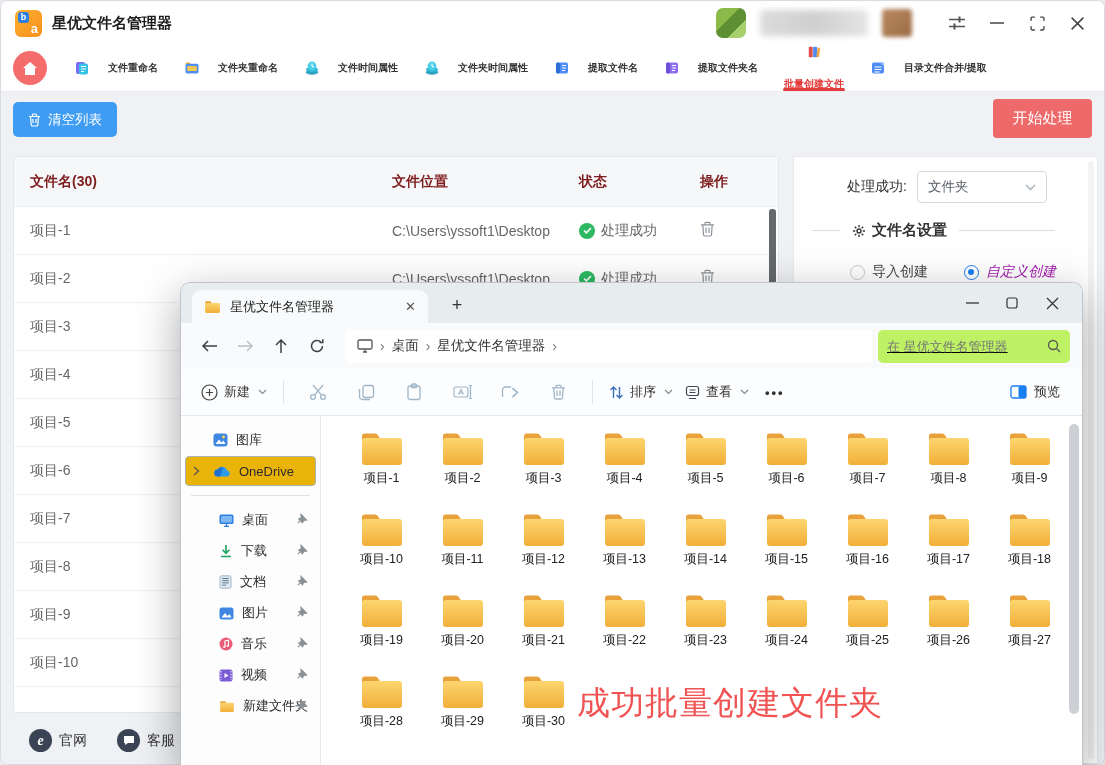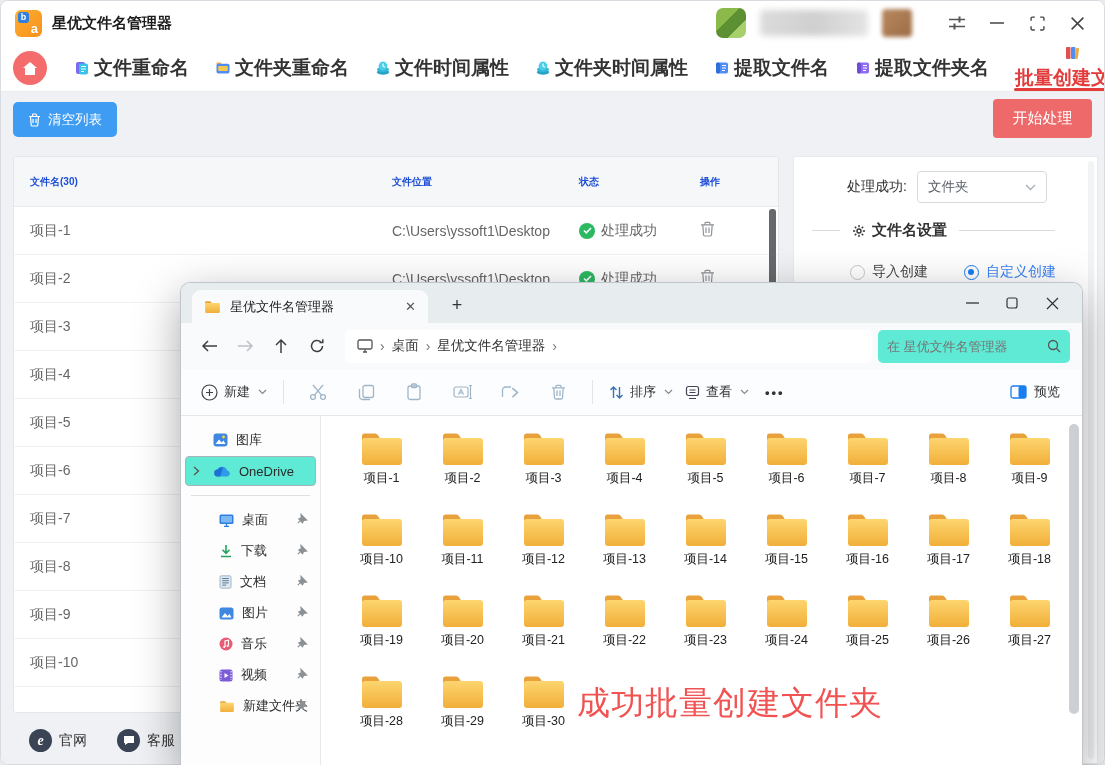--- a/index.html
+++ b/index.html
@@ -18,32 +18,32 @@
   .avatar { width:30px; height:30px; border-radius:7px; background:
     linear-gradient(135deg,#8cba4a 0 40%, #5d8f33 40% 70%, #a7cf6b 70%);
     filter:blur(.6px); }
   .blurname { width:108px; height:26px; border-radius:4px; background:linear-gradient(90deg,#dcdcdc,#cfcfcf,#e4e4e4); filter:blur(3px); }
   .blurbox { width:30px; height:28px; border-radius:4px; background:linear-gradient(135deg,#b98860,#9c6c44); filter:blur(2px); margin-right:18px; }
   .winbtn { width:26px; height:26px; display:flex; align-items:center; justify-content:center; cursor:pointer; }
 
   .tabbar { position:absolute; left:0; top:44px; right:0; height:47px; display:flex; align-items:center; padding-left:12px; border-bottom:1px solid #ececec; background:#fff; }
   .home-btn { width:34px; height:34px; border-radius:50%; background:#f56c6c; display:flex; align-items:center; justify-content:center; flex:0 0 auto; }
   .tabs { display:flex; height:100%; margin-left:14px; }
-  .tab { position:relative; display:flex; align-items:center; gap:4px; padding:0 13px; font-size:19px; font-weight:bold; color:#333; cursor:pointer; white-space:nowrap; }
+  .tab { position:relative; display:flex; align-items:center; gap:18px; padding:0 13px; font-size:10px; font-weight:bold; color:#333; cursor:pointer; white-space:nowrap; }
   .tab.active { color:#e23c3c;flex-direction:column; }
   .tab.active::after { content:""; position:absolute; left:12px; right:12px; bottom:0; height:3px; border-radius:2px; background:#e23c3c; }
 
   .content { position:absolute; left:0; top:91px; right:0; bottom:0; background:#eff1f4; }
 
   .btn-clear { position:absolute; left:12px; top:10px; height:35px; padding:0 15px; background:#3e9cf3; border:none; border-radius:5px; color:#fff; font-size:13.5px; display:flex; align-items:center; gap:7px; cursor:pointer; font-family:inherit; }
   .btn-start { position:absolute; right:12px; top:7px; height:39px; width:99px; background:#ee6a6a; border:none; border-radius:4px; color:#fff; font-size:15px; cursor:pointer; font-family:Liberation Sans, sans-serif; }
 
   
   .ftable { position:absolute; left:12px; top:64px; width:766px; height:557px; background:#fff; border:1px solid #e4e7ea; border-radius:3px; overflow:hidden; }
-  .thead { display:grid; grid-template-columns:362px 187px 121px 1fr; height:50px; align-items:center; background:#f5f7f9; border-bottom:1px solid #e9ecef; color:#1d4ed8; font-size:10px; font-weight:bold; }
+  .thead { display:grid; grid-template-columns:362px 187px 121px 1fr; height:50px; align-items:center; background:#f5f7f9; border-bottom:1px solid #e9ecef; color:#7f1d1d; font-size:14px; font-weight:bold; }
   .thead > div { padding-left:16px; }
   .trow { display:grid; grid-template-columns:362px 187px 121px 1fr; height:48px; align-items:center; border-bottom:1px solid #f0f1f3; color:#666; font-size:14px; }
   .trow > div { padding-left:16px; }
   .status-cell { display:flex; align-items:center; gap:6px; }
   .chk { width:16px; height:16px; border-radius:50%; background:#2cb961; display:inline-flex; align-items:center; justify-content:center; flex:0 0 auto; }
   .trash-btn { cursor:pointer; display:inline-flex; }
   .tscroll { position:absolute; right:2px; top:52px; width:7px; height:480px; border-radius:3px; background:#66696c; }
 
   
   .panel { position:absolute; left:792px; top:64px; width:305px; bottom:0; background:#fff; border:1px solid #e8eaed; }
@@ -51,21 +51,21 @@
   .ft-row { position:absolute; left:0; top:14px; width:100%; display:flex; align-items:center; padding-left:53px; font-size:14px; color:#333; }
   .ft-select { margin-left:10px; width:130px; height:32px; border:1px solid #d6dadf; border-radius:4px; display:flex; align-items:center; padding:0 10px; color:#5a6067; font-size:13.5px; cursor:pointer; justify-content:space-between; }
   .sec-divider { position:absolute; left:0; top:64px; width:100%; display:flex; align-items:center; padding:0 18px; }
   .sec-divider .ln { height:1px; background:#d8dce0; }
   .sec-divider .ln.l { width:28px; margin-right:12px; }
   .sec-divider .ln.r { flex:1; margin-left:12px; max-width:96px; }
   .sec-title { display:flex; align-items:center; gap:6px; font-size:15px; font-weight:bold; color:#333; }
   .radio-row { position:absolute; left:0; top:106px; width:100%; display:flex; align-items:center; padding-left:56px; gap:36px; font-size:14px; }
   .radio { display:flex; align-items:center; gap:7px; cursor:pointer; color:#444; }
   .rdot { width:15px; height:15px; border-radius:50%; border:1.5px solid #c4c8cd; background:#fff; position:relative; flex:0 0 auto; }
-  .radio.sel { color:#3b82f6; }
+  .radio.sel { color:#a21caf;font-style:italic; }
   .radio.sel .rdot { border-color:#1a7ef0; }
   .radio.sel .rdot::after { content:""; position:absolute; left:3px; top:3px; width:6px; height:6px; border-radius:50%; background:#1a7ef0; }
 
   .footer-links { position:absolute; left:28px; bottom:12px; display:flex; gap:30px; align-items:center; }
   .flink { display:flex; align-items:center; gap:7px; font-size:14px; color:#333; cursor:pointer; }
   .fcirc { width:23px; height:23px; border-radius:50%; background:#3a4454; color:#fff; display:flex; align-items:center; justify-content:center; }
   .fcirc .e { font-family:"Liberation Serif", serif; font-style:italic; font-weight:bold; font-size:14px; }
 
   
   .explorer { position:absolute; left:180px; top:282px; width:903px; height:484px; background:#fff; border:1px solid #bfc5ca; border-bottom:none; border-radius:10px 10px 0 0; box-shadow:0 14px 45px rgba(0,0,0,.35); z-index:5; }
@@ -74,35 +74,35 @@
   .etab-close { margin-left:auto; color:#555; cursor:pointer; font-size:13px; line-height:1; }
   .newtab { position:absolute; left:262px; top:8px; width:28px; height:28px; display:flex; align-items:center; justify-content:center; color:#333; font-size:18px; font-weight:300; cursor:pointer; }
   .ewin-controls { position:absolute; right:10px; top:0; height:40px; display:flex; align-items:center; }
   .ewinbtn { width:40px; height:32px; display:flex; align-items:center; justify-content:center; cursor:pointer; }
 
   .addrrow { position:absolute; left:0; top:40px; right:0; height:46px; background:#f8fafb; display:flex; align-items:center; padding:0 10px; }
   .navbtn { width:36px; height:32px; display:flex; align-items:center; justify-content:center; cursor:pointer; }
   .addrbox { flex:1; height:33px; background:#fff; border-radius:5px; display:flex; align-items:center; gap:7px; padding:0 12px; margin:0 6px 0 10px; font-size:13.5px; color:#333; }
   .crumb { cursor:pointer; }
   .crumb-sep { color:#777; font-size:14px; }
-  .searchbox { width:192px; height:33px; background:#5eead4; border-radius:5px; display:flex; align-items:center; padding:0 9px; margin-right:2px; }
+  .searchbox { width:192px; height:33px; background:#bef264; border-radius:5px; display:flex; align-items:center; padding:0 9px; margin-right:2px;text-decoration:underline; }
   .searchbox input { border:none; outline:none; flex:1; font-size:13px; color:#444; font-family:inherit; background:transparent; min-width:0; }
 
   .etoolbar { position:absolute; left:0; top:86px; right:0; height:47px; background:#fcfdfe; border-bottom:1px solid #e4e8ea; display:flex; align-items:center; padding:0 14px; font-size:13px; color:#333; }
   .tgroup { display:flex; align-items:center; gap:6px; cursor:pointer; padding:0 6px; }
   .tsep { width:1px; height:24px; background:#e2e5e8; margin:0 10px; }
   .ticon-btn { width:48px; height:32px; display:flex; align-items:center; justify-content:center; cursor:pointer; }
   .chev { margin-left:2px; }
   .more-dots { letter-spacing:2px; font-weight:bold; color:#333; padding:0 10px; cursor:pointer; }
   .preview-g { margin-left:auto; display:flex; align-items:center; gap:7px; cursor:pointer; padding-right:8px; }
 
   .ebody { position:absolute; left:0; top:133px; right:0; bottom:0; background:#fff; }
   .esidebar { position:absolute; left:0; top:0; width:140px; bottom:0; background:#fdfdfe; border-right:1px solid #e7eaec; padding-top:8px; }
   .sitem { position:relative; height:30px; margin:1px 4px; display:flex; align-items:center; gap:8px; padding-left:28px; font-size:13px; color:#2b2b2b; border-radius:4px; cursor:pointer; }
-  .sitem.sel { background:#5eead4; border:1px solid #aab2b8; }
+  .sitem.sel { background:#eab308; border:1px solid #aab2b8; }
   .sitem .schev { position:absolute; left:7px; top:9px; }
   .sdivider { height:1px; background:#dde1e4; margin:9px 10px; }
   .sitem.pinned { padding-left:34px; }
   .pin { position:absolute; right:8px; top:8px; }
 
   .egrid { position:absolute; left:160px; top:10px; display:grid; grid-template-columns:repeat(9,81px); }
   .fitem { width:81px; height:81px; display:flex; flex-direction:column; align-items:center; cursor:pointer; }
   .ficon { margin-top:4px; }
   .flabel { font-size:12.5px; color:#222; margin-top:2px; }
 

